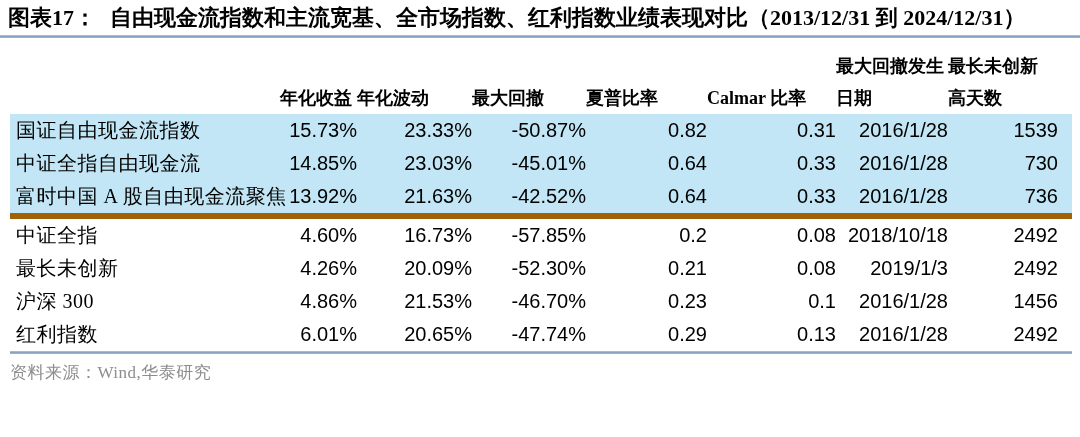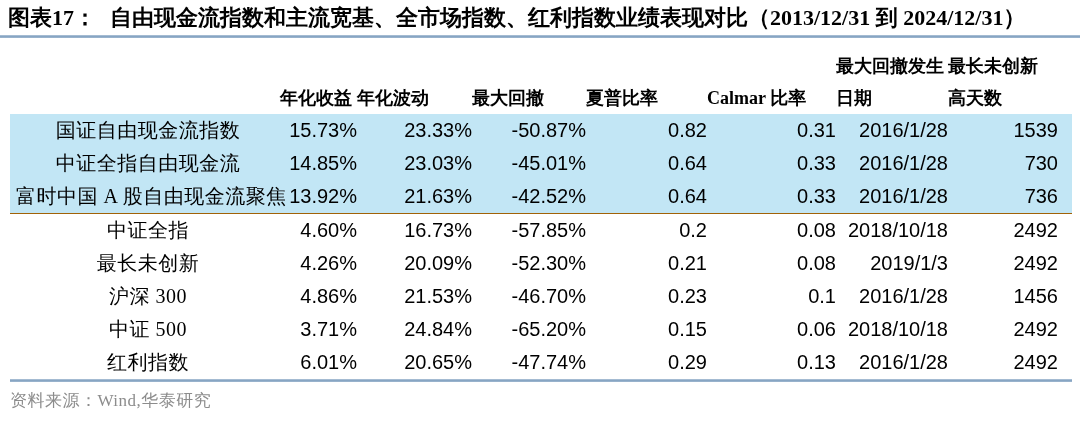--- a/index.html
+++ b/index.html
@@ -22,27 +22,27 @@
   table.perf th{
     font-family:"Liberation Serif","DejaVu Serif",serif;
     font-weight:bold;font-size:18px;text-align:left;
     height:28px;padding:0 0 4px 0;vertical-align:bottom;white-space:nowrap;
   }
   table.perf td{
     font-size:20px;text-align:right;height:33px;padding:0;
     vertical-align:middle;white-space:nowrap;
   }
   table.perf td:first-child{
-    text-align:center;padding-left:6px;
+    text-align:left;padding-left:6px;
     font-family:"Liberation Serif","DejaVu Serif",serif;
     letter-spacing:0.5px;font-size:20px;
   }
   table.perf th:last-child, table.perf td:last-child{padding-right:14px;}
   tbody tr.hl td{background:#C2E6F5;}
-  tbody tr:nth-child(3) td{border-bottom:1px solid #a16207;}
+  tbody tr:nth-child(3) td{border-bottom:6px solid #a16207;}
 
   .bottom-rule{margin:0 8px 0 10px;height:3px;width:1062px;
     background:linear-gradient(#b9cbdd,#87a5c3 40%,#87a5c3 75%,#b9cbdd);}
   .source-note{
     margin:7px 8px 0 10px;
     font-family:"Liberation Serif","DejaVu Serif",serif;
     font-size:17px;color:#8c8c8c;letter-spacing:0.5px;
   }
 </style>
 </head>
@@ -138,30 +138,20 @@
           <td>沪深 300</td>
           <td>4.86%</td>
           <td>21.53%</td>
           <td>-46.70%</td>
           <td>0.23</td>
           <td>0.1</td>
           <td>2016/1/28</td>
           <td>1456</td>
         </tr>
         <tr>
-          <td>中证 500</td>
-          <td>3.71%</td>
-          <td>24.84%</td>
-          <td>-65.20%</td>
-          <td>0.15</td>
-          <td>0.06</td>
-          <td>2018/10/18</td>
-          <td>2492</td>
-        </tr>
-        <tr>
           <td>红利指数</td>
           <td>6.01%</td>
           <td>20.65%</td>
           <td>-47.74%</td>
           <td>0.29</td>
           <td>0.13</td>
           <td>2016/1/28</td>
           <td>2492</td>
         </tr>
       </tbody>

